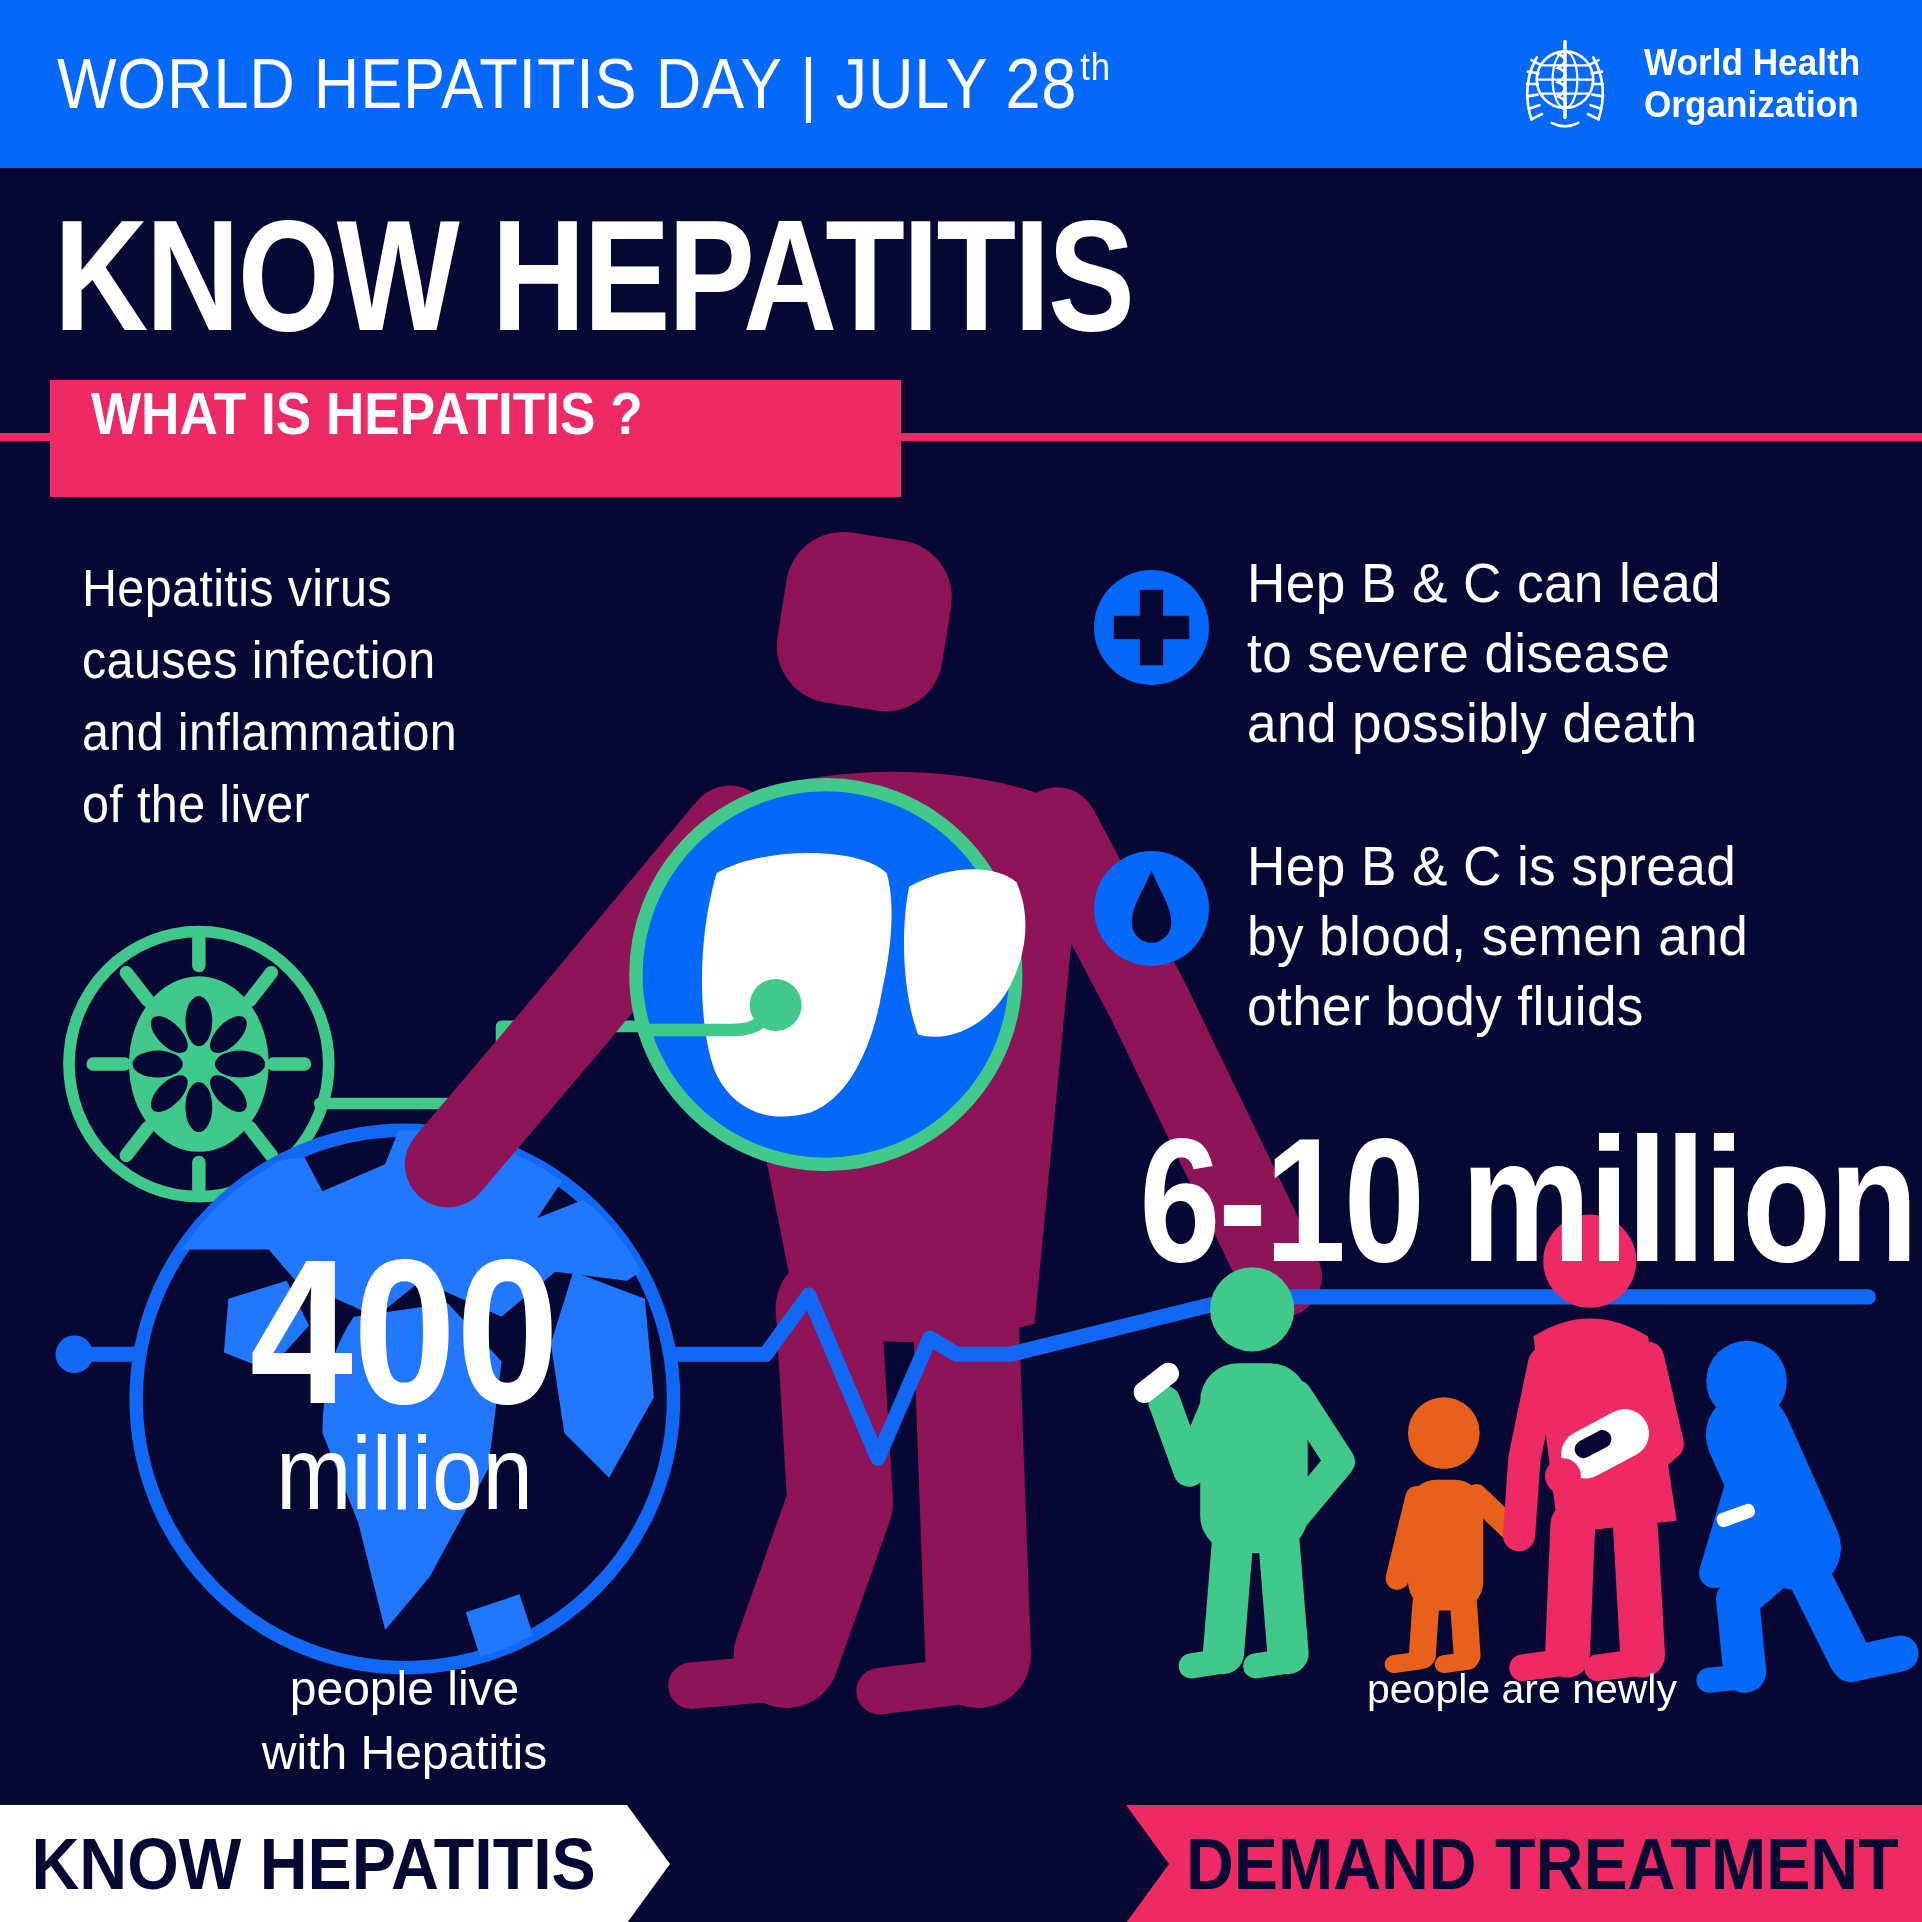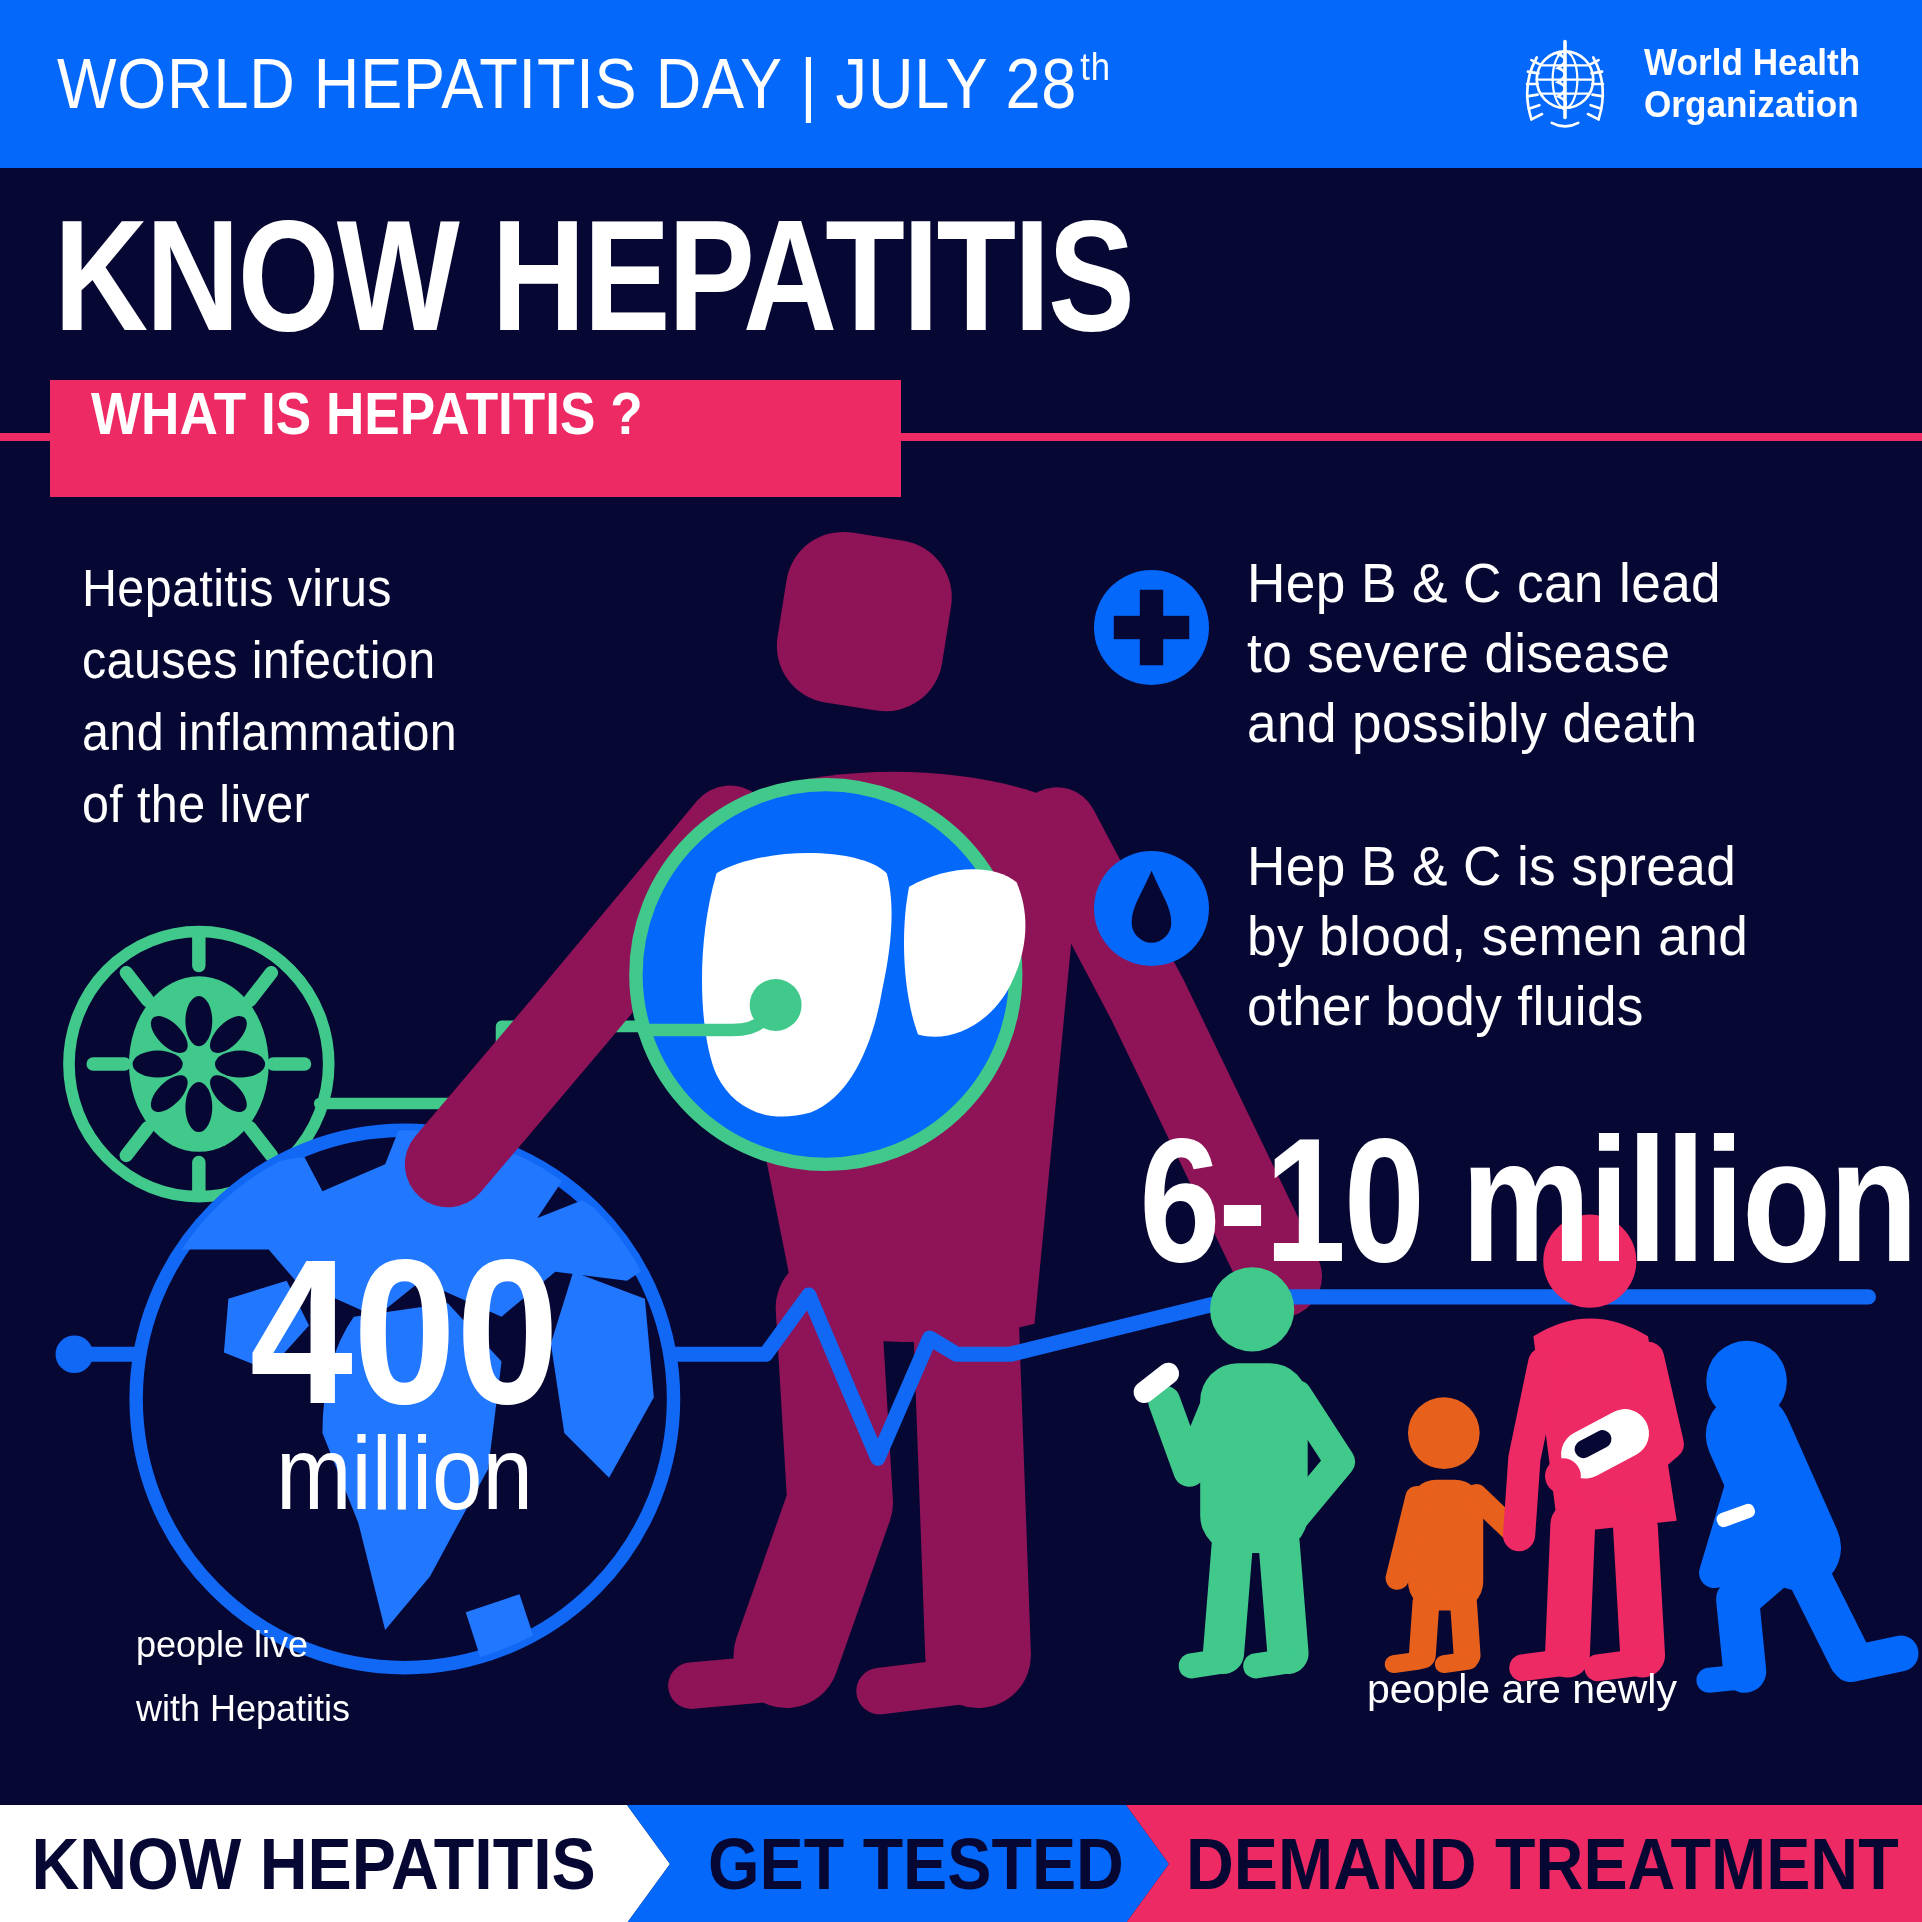--- a/index.html
+++ b/index.html
@@ -50,21 +50,21 @@
   .fact-icon-1{top:570px;}
   .fact-icon-2{top:851px;}
   .fact-text{font-size:56px;line-height:70px;font-weight:400;letter-spacing:0.4px;}
   .fact-text div{transform:scaleX(.95);transform-origin:left center;white-space:nowrap;}
   .fact-text-1{left:1247px;top:548px;}
   .fact-text-2{left:1247px;top:831px;}
 
   
   .stat1-value{left:136px;top:1229px;width:537px;text-align:center;font-size:206px;line-height:1;font-weight:700;transform:scaleX(.9);}
   .stat1-unit{left:136px;top:1422px;width:537px;text-align:center;font-size:103px;line-height:1;font-weight:400;transform:scaleX(.88);}
-  .stat1-caption{left:136px;top:1613px;width:537px;text-align:left;font-size:36px;line-height:64px;}
+  .stat1-caption{left:136px;top:1657px;width:537px;text-align:center;font-size:48px;line-height:64px;}
   .stat2-value{left:1070px;top:1112px;width:815px;text-align:center;font-size:176px;line-height:1;font-weight:700;letter-spacing:-2.7px;white-space:nowrap;transform:scaleX(.83);}
   .stat2-caption{left:1155px;top:1657px;width:734px;text-align:center;font-size:41px;line-height:64px;}
 
   
   .footer-step{position:absolute;top:1805px;height:118px;z-index:6;display:flex;align-items:center;}
   .footer-step span{color:var(--navy);font-size:72px;font-weight:700;white-space:nowrap;transform:scaleX(.92);display:inline-block;}
   .step1{left:0;width:681px;background:#fff;clip-path:polygon(0 0,627px 0,670px 59px,627px 118px,0 118px);justify-content:center;padding-right:54px;}
   .step2{left:627px;width:551px;background:var(--blue);clip-path:polygon(0 0,499px 0,542px 59px,499px 118px,0 118px,43px 59px);justify-content:center;padding-left:27px;}
   .step3{left:1126px;width:797px;background:var(--pink);clip-path:polygon(0 0,797px 0,797px 118px,0 118px,43px 59px);justify-content:center;padding-left:36px;}
 
@@ -282,21 +282,18 @@
   </div>
 
   <div class="txt stat2-value">6-10 million</div>
   <div class="txt stat2-caption">
     <div>people are newly</div>
   </div>
 
   <div class="footer-step step1">
     <span>KNOW HEPATITIS</span>
   </div>
-  <div class="footer-step step2">
-    <span>GET TESTED</span>
-  </div>
   <div class="footer-step step3">
     <span>DEMAND TREATMENT</span>
   </div>
 
 </div>
 
 
 </body></html>

